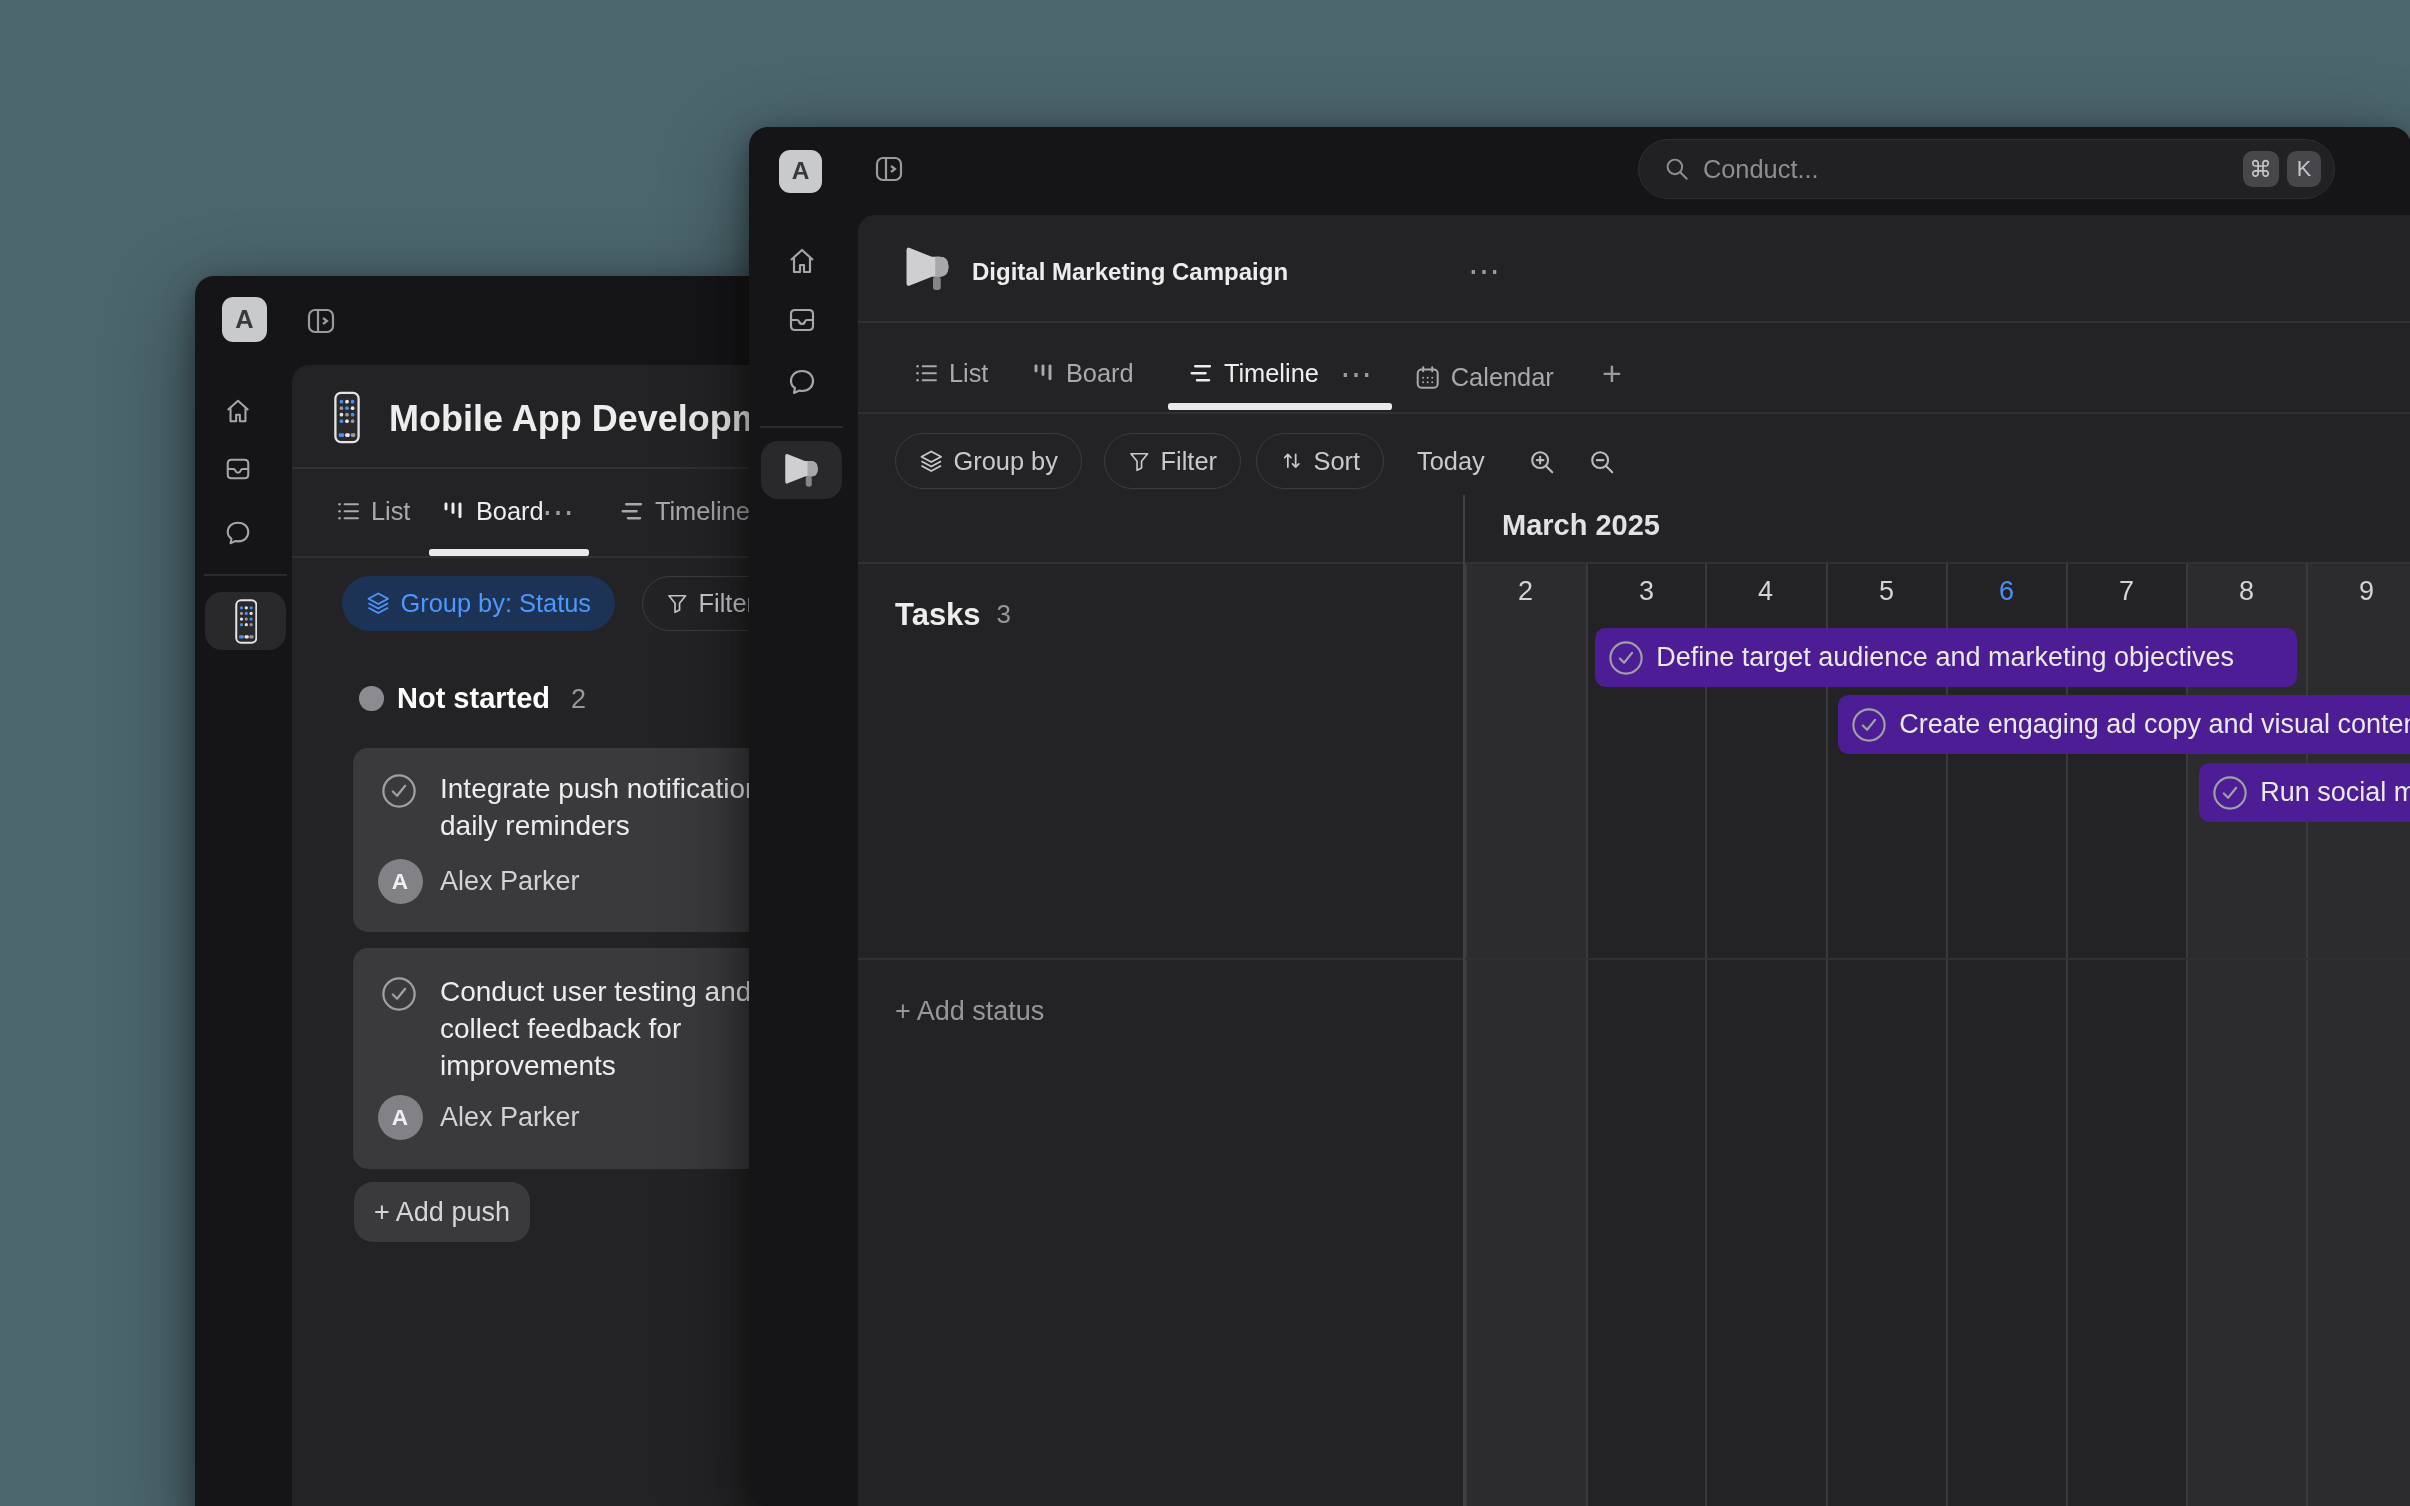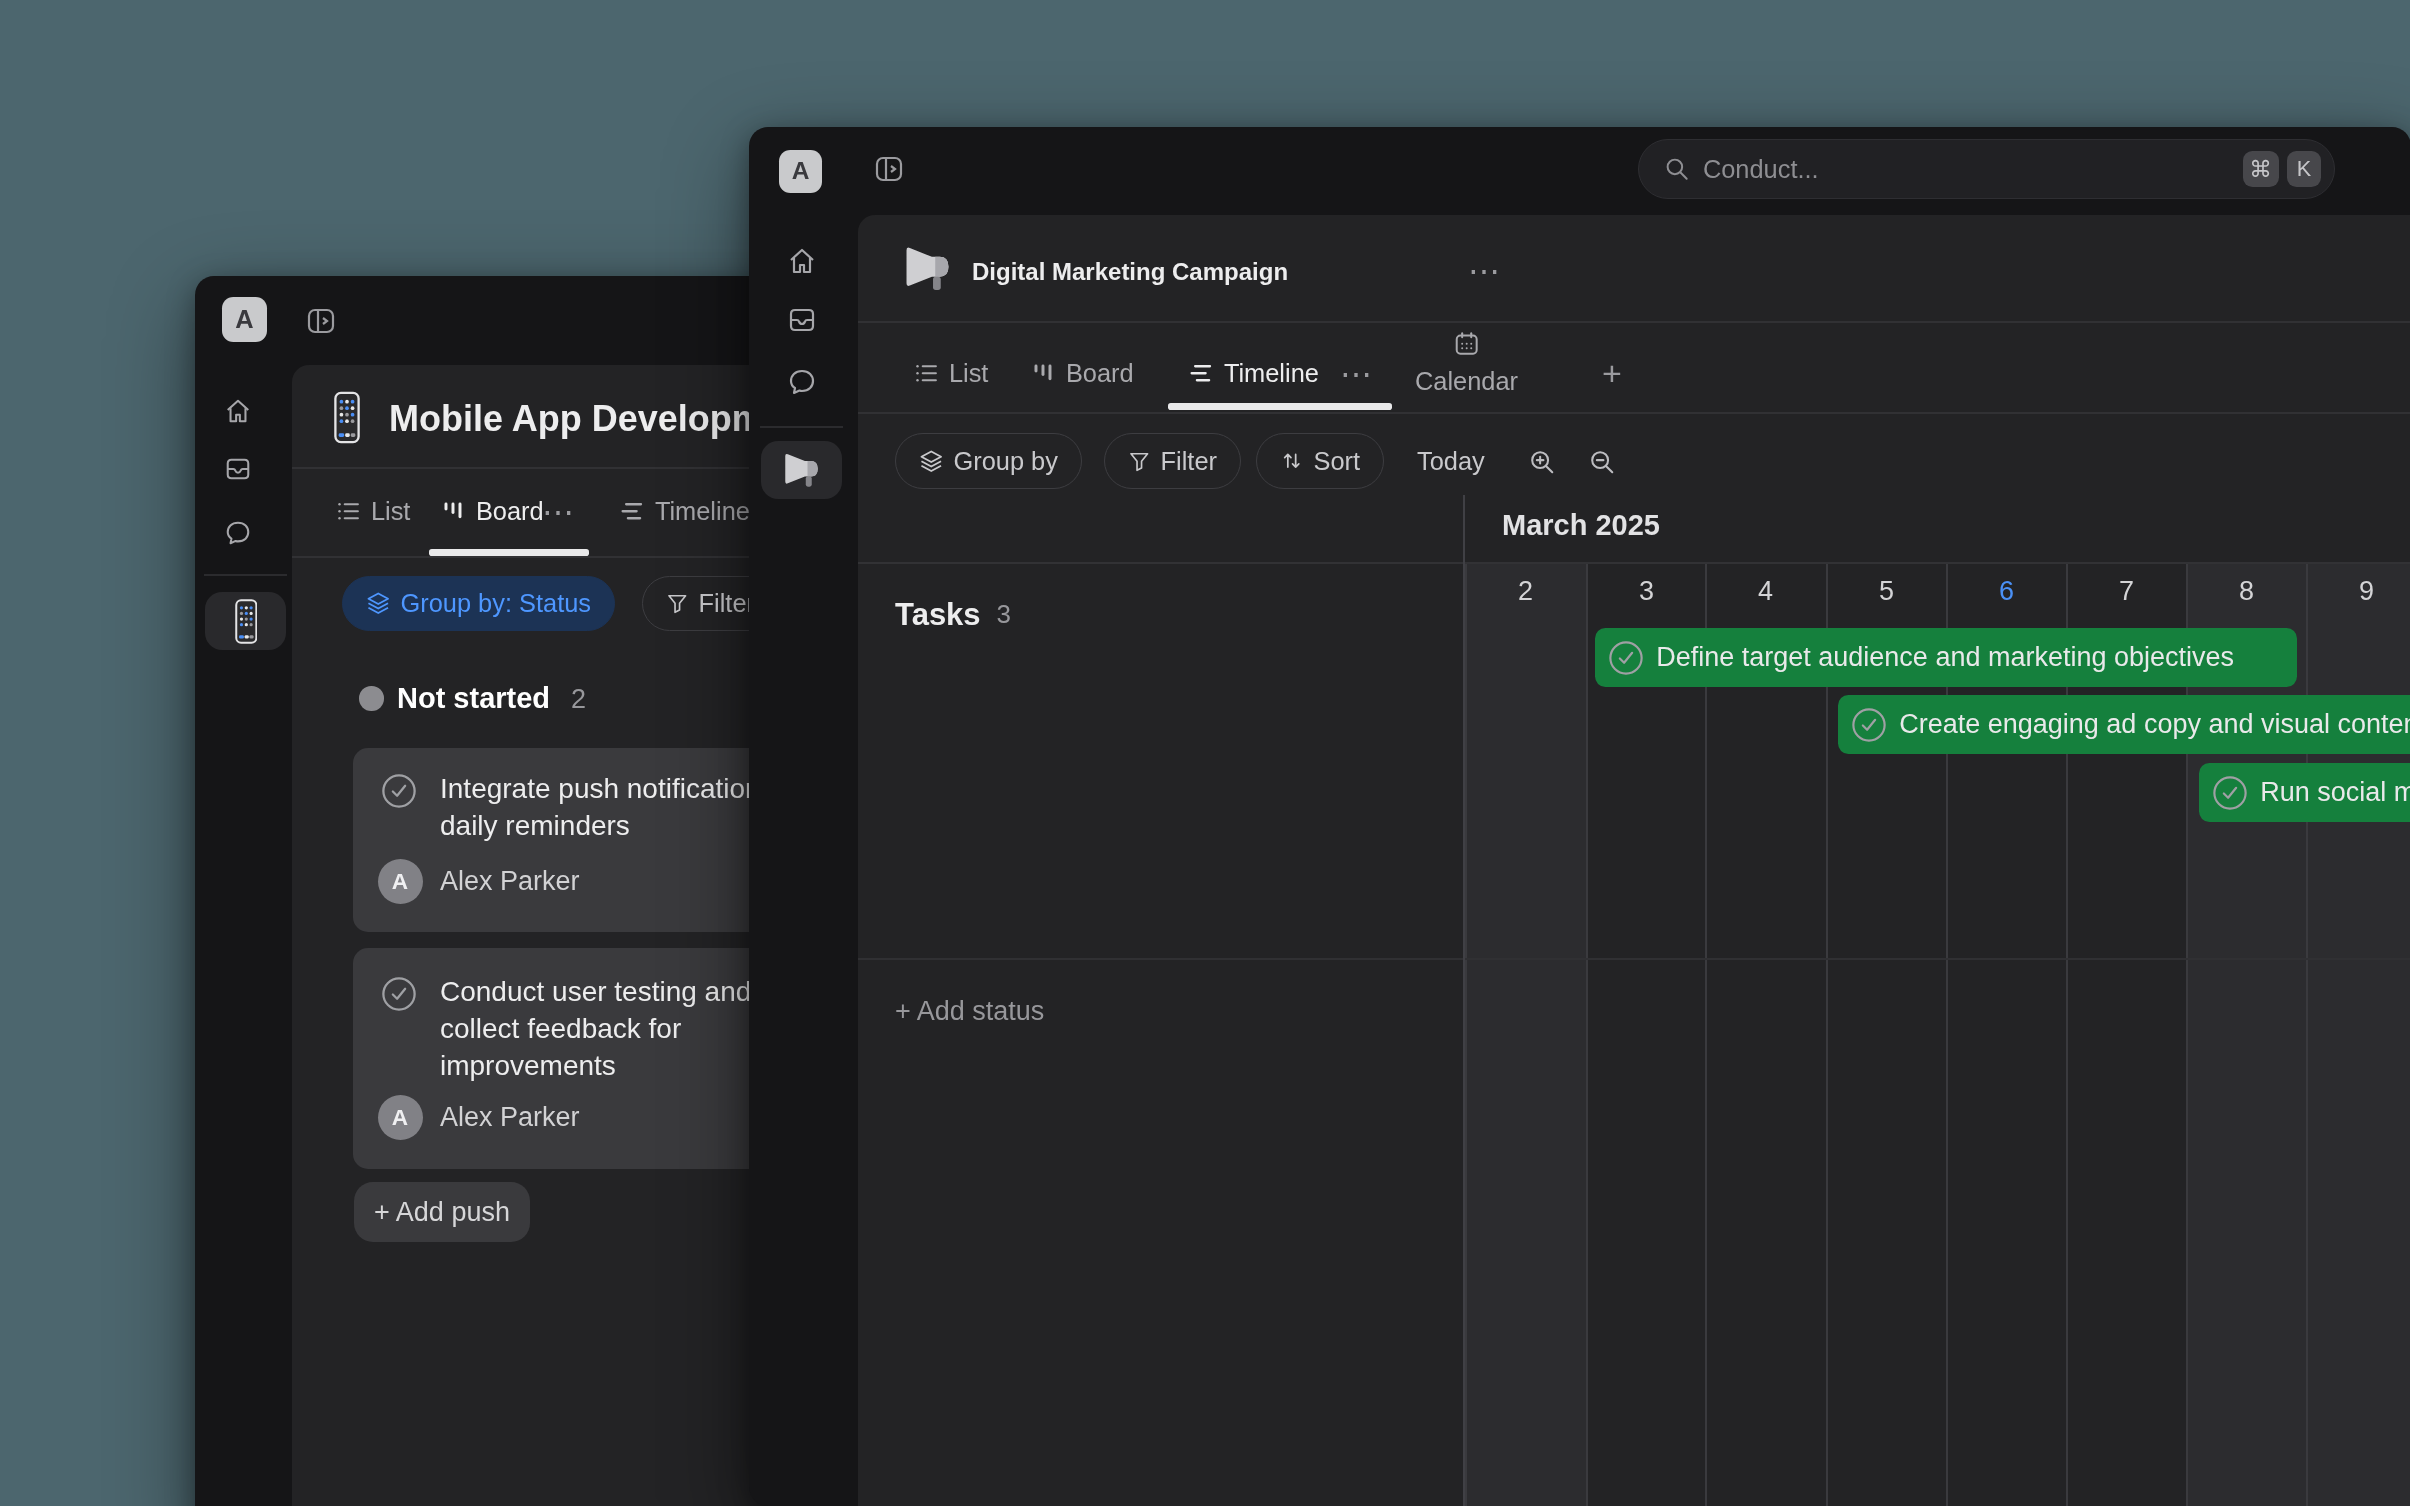--- a/index.html
+++ b/index.html
@@ -35,21 +35,21 @@
   }
   .tab.active{color:#ededee;}
   .tab-underline{position:absolute;height:6.6px;border-radius:2.8px;background:#e9e9ea;}
   .pill{
     position:absolute;height:56px;border-radius:29px;border:1.9px solid #3d3d41;
     display:flex;align-items:center;gap:10.4px;padding:0 22.6px;box-sizing:border-box;
     color:#c9c9cc;font-size:25.4px;white-space:nowrap;background:transparent;
   }
   .pill.filled{background:#1c3355;border-color:#1c3355;color:#4e97ff;}
   .bar{
-    position:absolute;height:59px;border-radius:10.4px;background:#15803d;
+    position:absolute;height:59px;border-radius:10.4px;background:#4c1d95;
     display:flex;align-items:center;overflow:hidden;white-space:nowrap;
     color:#e9e9ea;font-size:27px;
   }
   .bar .chk{margin-left:13px;flex:0 0 auto;}
   .bar .lbl{margin-left:12.2px;}
   .card{
     position:absolute;background:#3a3a3d;border-radius:15px;
   }
   .card .line{color:#ededee;font-size:28px;line-height:37px;white-space:nowrap;}
   .avatar-circle{
@@ -357,21 +357,21 @@
           <line x1="7" y1="6" x2="24" y2="6"></line>
             <line x1="3" y1="14" x2="19" y2="14"></line>
             <line x1="9" y1="22" x2="23" y2="22"></line>
         </svg>
       </span>
       <span>Timeline</span>
     </div>
     <div class="tab dots3" style="left:482px;top:132px;">
       <span>⋯</span>
     </div>
-    <div class="tab" style="left:557px;top:116px;flex-direction:column;">
+    <div class="tab" style="left:557px;top:136px;">
       <span>
         <svg width="25.4" height="25.4" viewBox="0 0 28 28" fill="none" stroke="currentColor" stroke-width="2.2" stroke-linecap="round">
           <rect x="3" y="5" width="22" height="20" rx="4"></rect>
             <line x1="9" y1="2.5" x2="9" y2="7"></line>
             <line x1="19" y1="2.5" x2="19" y2="7"></line>
           <circle cx="9" cy="14" r="1.1" fill="currentColor" stroke="none"></circle>
             <circle cx="14" cy="14" r="1.1" fill="currentColor" stroke="none"></circle>
             <circle cx="19" cy="14" r="1.1" fill="currentColor" stroke="none"></circle>
           <circle cx="9" cy="19" r="1.1" fill="currentColor" stroke="none"></circle>
             <circle cx="14" cy="19" r="1.1" fill="currentColor" stroke="none"></circle>

